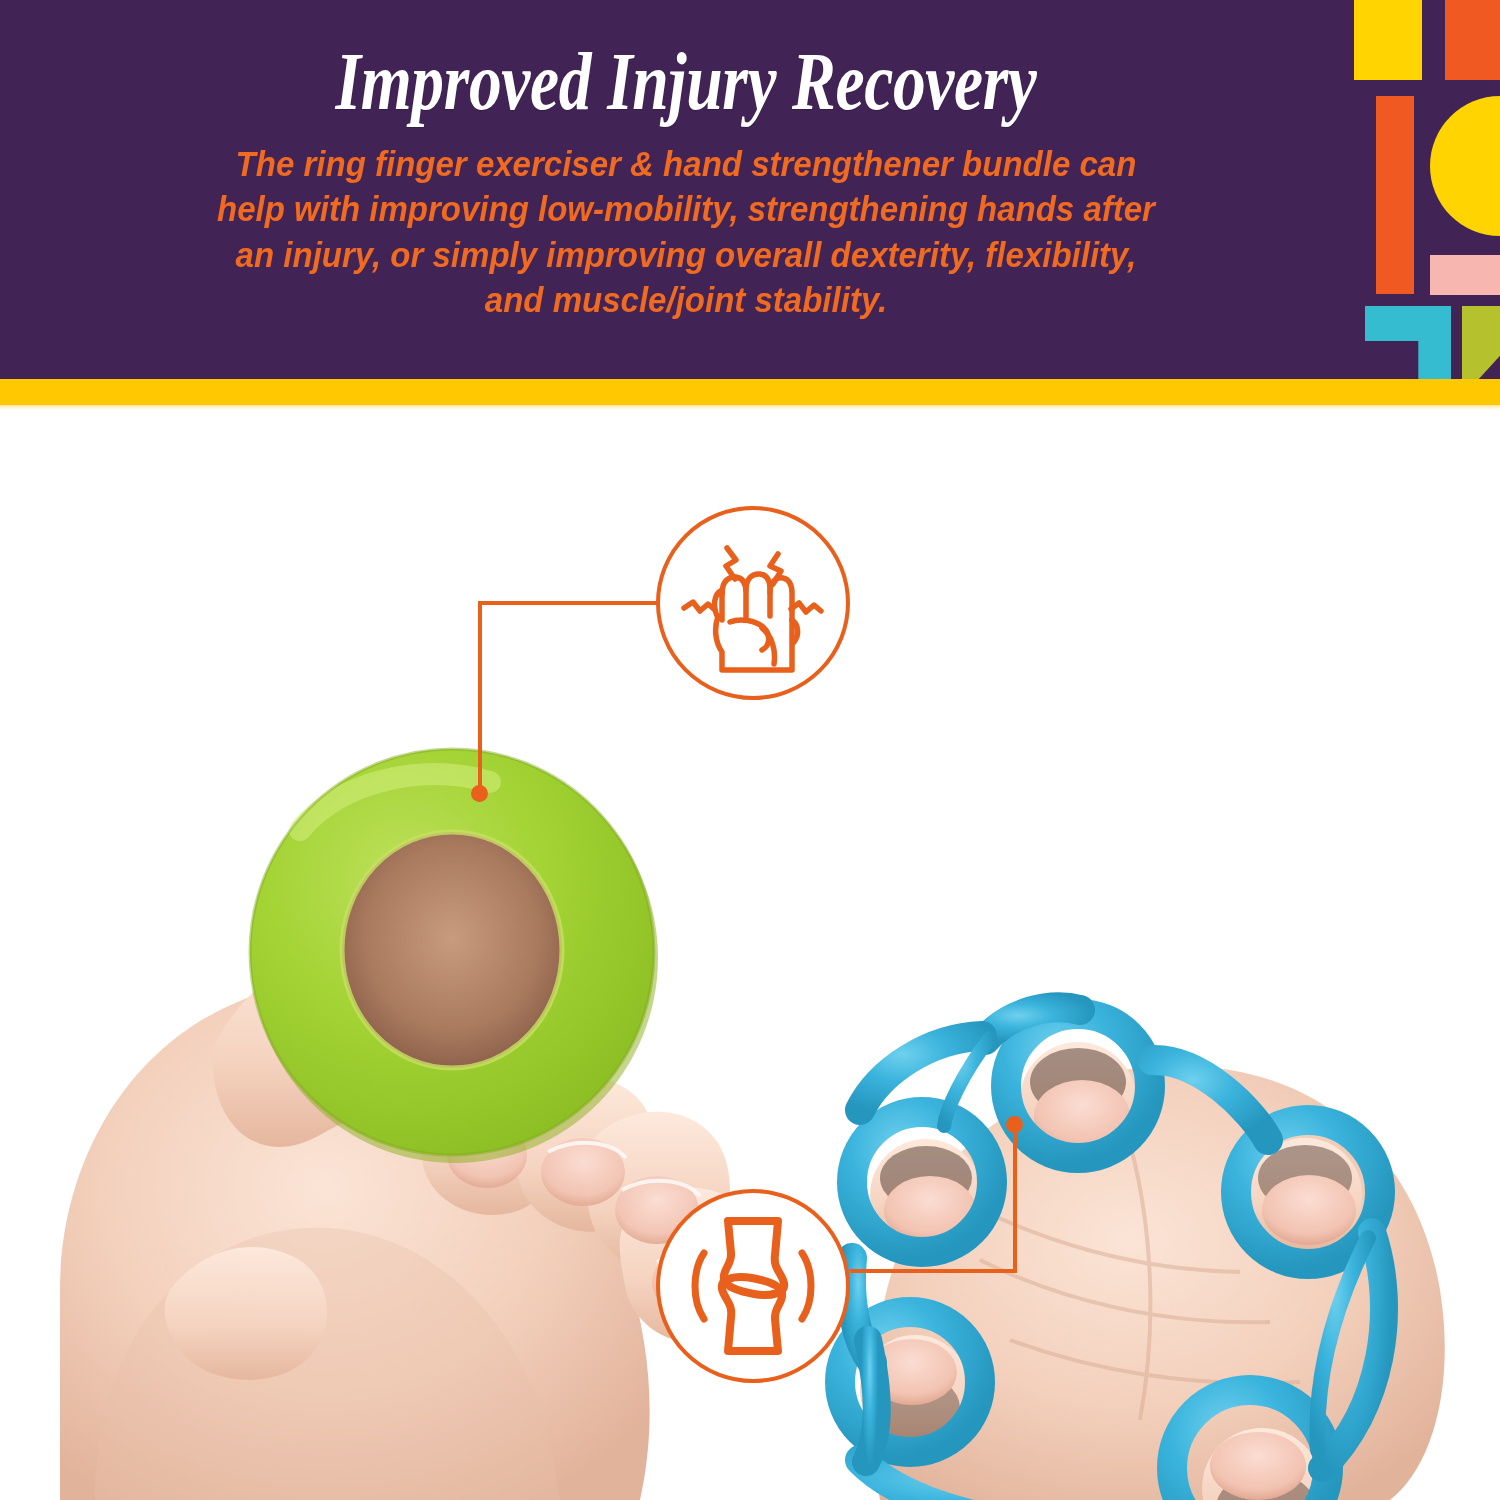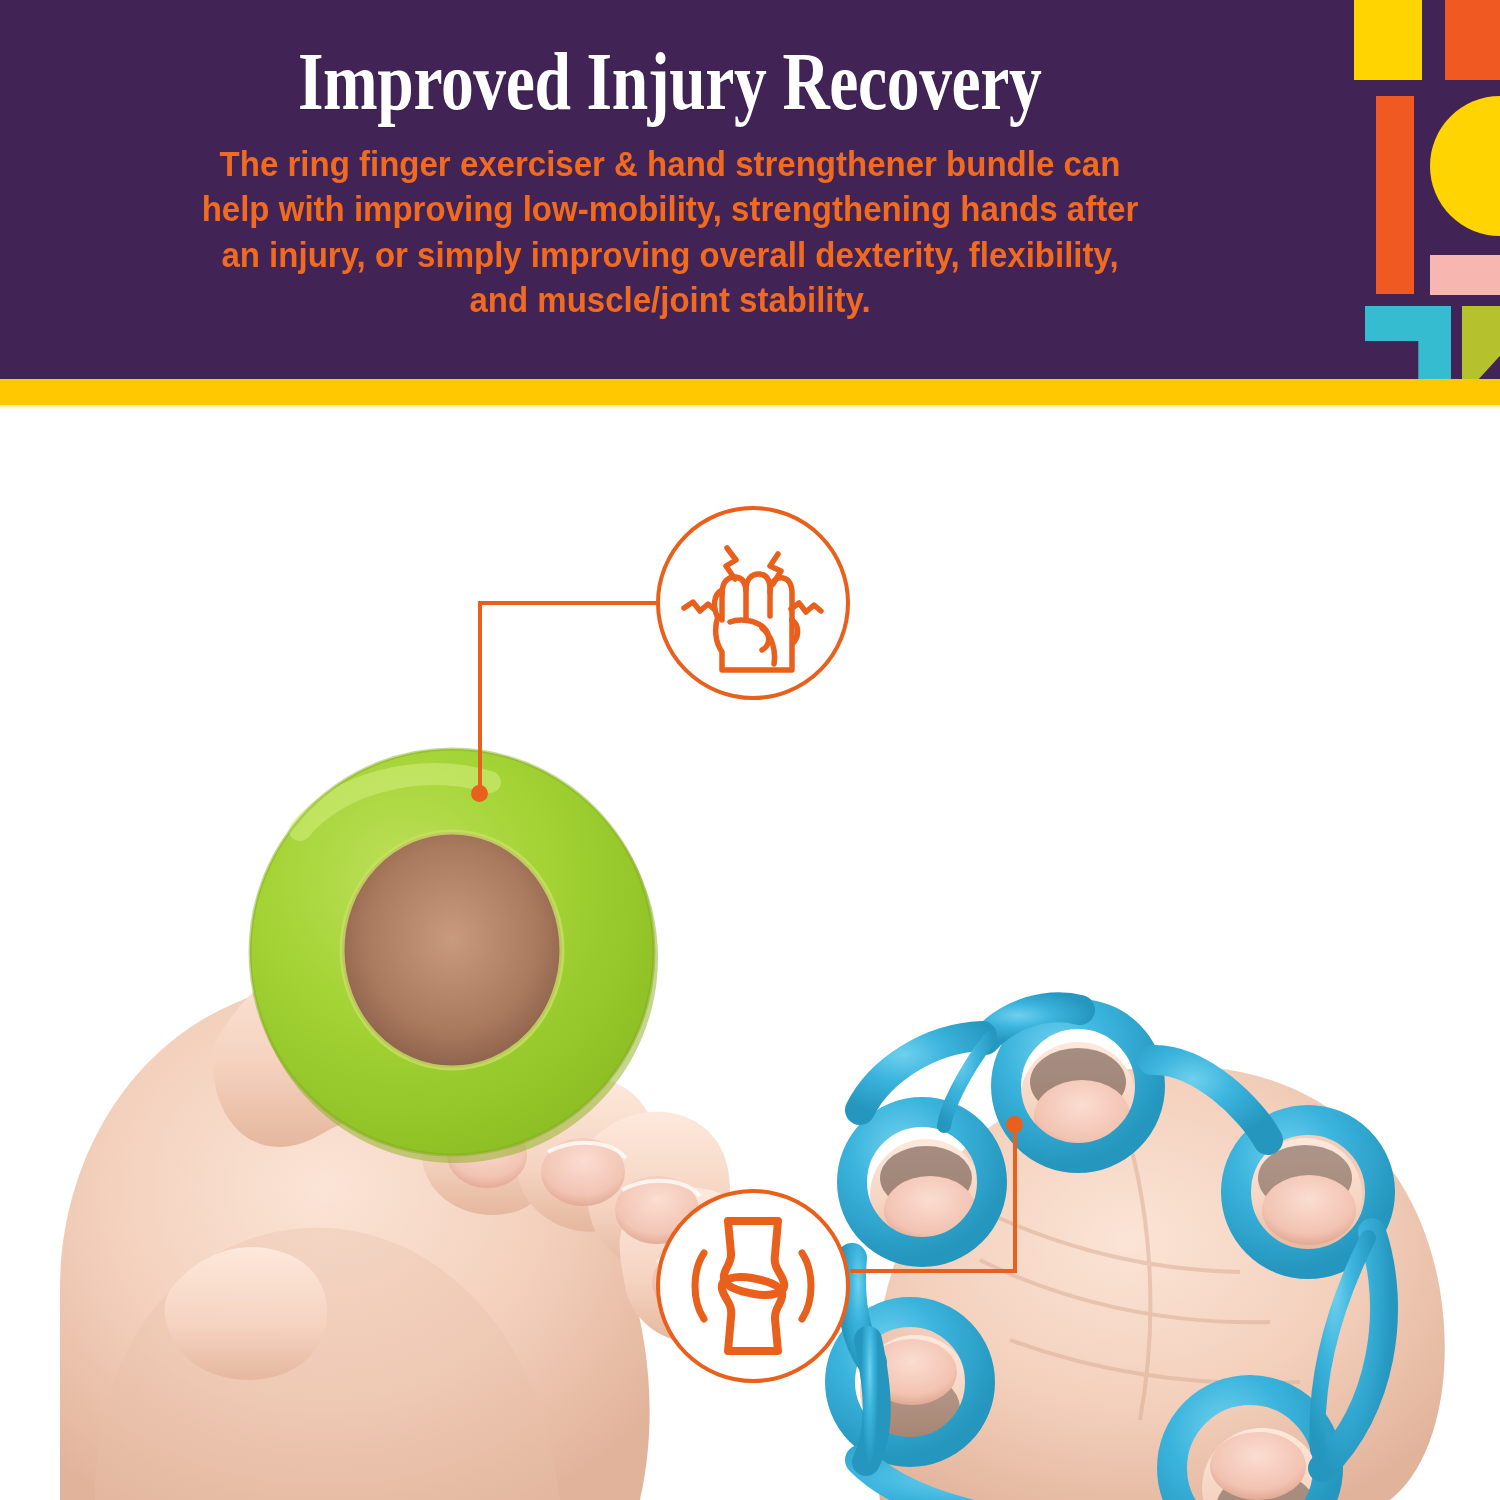--- a/index.html
+++ b/index.html
@@ -10,23 +10,24 @@
     position:relative;
     overflow:hidden;
   }
 
   
   #banner {
     position:absolute; left:0; top:0; width:1500px; height:379px;
     background:#412356; overflow:hidden;
   }
   #banner-text-wrap {
-    position:absolute; left:0; top:0; width:1340px; height:379px;
+    position:absolute; left:16px; top:0; width:1340px; height:379px;
     display:flex; flex-direction:column; align-items:center; justify-content:flex-start;
     padding-top:42px;
+    font-style:italic;
   }
   #headline {
     font-family:"Liberation Serif", serif;
     font-weight:700;
     font-size:82px;
     line-height:0.98;
     color:#ffffff;
     letter-spacing:-0.5px;
     transform:scaleX(0.80);
     transform-origin:center top;

